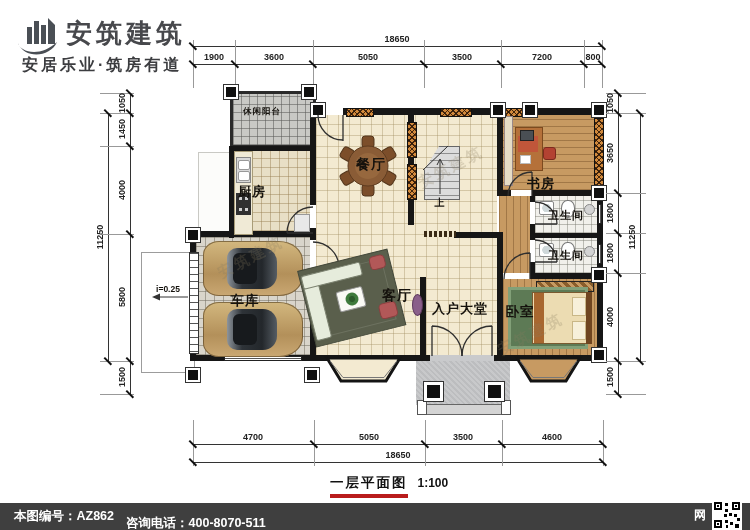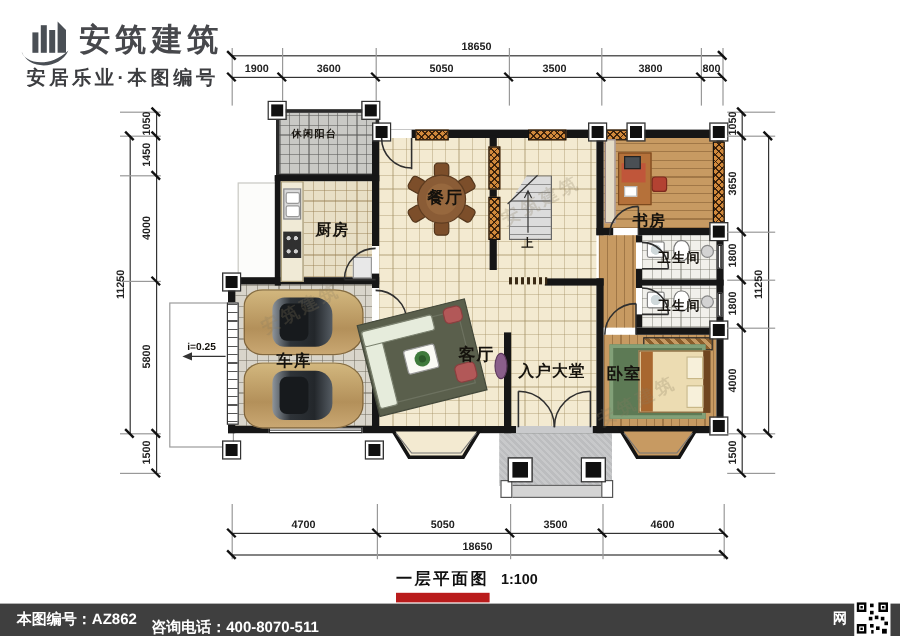--- a/index.html
+++ b/index.html
@@ -60,37 +60,37 @@
     background:linear-gradient(90deg,#8d949b,#2e3338 30%,#23272b 70%,#555c63);border-radius:10px 14px 14px 10px;}
   .car:after{content:"";position:absolute;left:30px;top:12px;width:24px;height:31px;background:#171a1d;border-radius:6px;}
   
   .brand{font-weight:bold;color:#47484c;letter-spacing:4px;font-size:26px;}
   .tagline{font-weight:bold;color:#3c3d40;letter-spacing:3px;font-size:16px;}
   
   .footbar{left:0;bottom:0;width:750px;height:27px;background:#3f3f3f;color:#fff;
     display:flex;align-items:center;font-size:12.5px;font-weight:bold;z-index:50;}
   .footbar span{white-space:nowrap;}
   
-  .ptitle{font-size:13.5px;font-weight:bold;color:#111;border-bottom:8px solid #b91c1c;padding-bottom:2px;letter-spacing:2px;}
+  .ptitle{font-size:13.5px;font-weight:bold;color:#111;border-bottom:4px solid #b91c1c;padding-bottom:2px;letter-spacing:2px;}
   .pscale{font-size:12px;font-weight:bold;color:#111;margin-left:10px;}
 </style>
 </head>
 <body>
 
 <div class="a" style="left:14px;top:12px;width:50px;height:44px;">
   <svg width="50" height="44" viewBox="0 0 50 44">
     <path d="M4,31 C6,40 26,46 43,30 C36,46 10,47 4,31 Z" fill="#4a4f55"></path>
     <rect x="13" y="15" width="5" height="17" fill="#4a4f55"></rect>
     <rect x="20" y="9" width="5" height="23" fill="#4a4f55"></rect>
     <rect x="27" y="13" width="5" height="19" fill="#4a4f55"></rect>
     <path d="M34,32 V6 L41,13 V32 Z" fill="#4a4f55"></path>
   </svg>
 </div>
 <div class="a brand" style="left:66px;top:16px;">安筑建筑</div>
-<div class="a tagline" style="left:22px;top:55px;">安居乐业·本图编号</div>
+<div class="a tagline" style="left:22px;top:55px;">安居乐业·筑房有道</div>
 
 <div class="a" style="left:0;top:0;width:750px;height:530px;">
 
   <div class="a tile-balcony" style="left:230px;top:91px;width:86px;height:57px;border:3px solid #2a2a2a;box-sizing:border-box;"></div>
   <div class="a tile-kitchen" style="left:234px;top:151px;width:76px;height:80px;"></div>
   <div class="a tile-cream" style="left:316px;top:113px;width:181px;height:243px;"></div>
   <div class="a wood-h" style="left:503px;top:115px;width:94px;height:75px;"></div>
   <div class="a wood-v" style="left:499px;top:196px;width:31px;height:77px;"></div>
   <div class="a tile-bath" style="left:535px;top:196px;width:62px;height:37px;"></div>
   <div class="a tile-bath" style="left:535px;top:238px;width:62px;height:35px;"></div>
@@ -245,21 +245,21 @@
       <rect x="-44" y="-34" width="60" height="13" rx="2" fill="#e6ecdc" stroke="#7c8270"></rect>
       <rect x="-14" y="-10" width="26" height="20" rx="2" fill="#fafaf5" stroke="#999"></rect>
       <circle cx="0" cy="0" r="6.5" fill="#3f7a3c"></circle>
       <circle cx="0" cy="0" r="3" fill="#2c5a2a"></circle>
       <rect x="24" y="12" width="17" height="15" rx="4" fill="#b25858" stroke="#8a3f3f"></rect>
       <rect x="26" y="-36" width="15" height="13" rx="4" fill="#b25858" stroke="#8a3f3f"></rect>
     </g>
   </svg>
 
   <div class="a lbl" style="left:262px;top:112px;font-size:8.5px;">休闲阳台</div>
-  <div class="a lbl" style="left:277px;top:192px;font-size:13px;">厨房</div>
+  <div class="a lbl" style="left:252px;top:192px;font-size:13px;">厨房</div>
   <div class="a lbl" style="left:371px;top:165px;font-size:14px;">餐厅</div>
   <div class="a lbl" style="left:541px;top:184px;font-size:13px;">书房</div>
   <div class="a lbl" style="left:566px;top:215px;font-size:11px;">卫生间</div>
   <div class="a lbl" style="left:566px;top:255px;font-size:11px;">卫生间</div>
   <div class="a lbl" style="left:245px;top:301px;font-size:13.5px;">车库</div>
   <div class="a lbl" style="left:397px;top:296px;font-size:14px;">客厅</div>
   <div class="a lbl" style="left:460px;top:309px;font-size:13px;">入户大堂</div>
   <div class="a lbl" style="left:520px;top:312px;font-size:13.5px;">卧室</div>
   <div class="a lbl" style="left:440px;top:203px;font-size:10px;">上</div>
   <div class="a lbl" style="left:168px;top:289px;font-size:8.5px;letter-spacing:0;">i=0.25</div>
@@ -285,21 +285,21 @@
 <div class="a tk" style="left:313px;top:64px;"></div>
 <div class="a tk" style="left:424px;top:64px;"></div>
 <div class="a tk" style="left:501px;top:64px;"></div>
 <div class="a tk" style="left:584px;top:64px;"></div>
 <div class="a tk" style="left:602px;top:64px;"></div>
 <div class="a dt" style="left:397px;top:44px;">18650</div>
 <div class="a dt" style="left:214px;top:62px;">1900</div>
 <div class="a dt" style="left:274px;top:62px;">3600</div>
 <div class="a dt" style="left:368px;top:62px;">5050</div>
 <div class="a dt" style="left:462px;top:62px;">3500</div>
-<div class="a dt" style="left:542px;top:62px;">3800</div>
+<div class="a dt" style="left:542px;top:62px;">7200</div>
 <div class="a dt" style="left:593px;top:62px;">800</div>
 
 <div class="a dlh" style="left:193px;top:444px;width:410px;"></div>
 <div class="a dlh" style="left:193px;top:462px;width:410px;"></div>
 <div class="a exv" style="left:193px;top:420px;height:46px;"></div>
 <div class="a exv" style="left:314px;top:420px;height:46px;"></div>
 <div class="a exv" style="left:425px;top:420px;height:46px;"></div>
 <div class="a exv" style="left:502px;top:420px;height:46px;"></div>
 <div class="a exv" style="left:603px;top:420px;height:46px;"></div>
 <div class="a tk" style="left:193px;top:444px;"></div>

